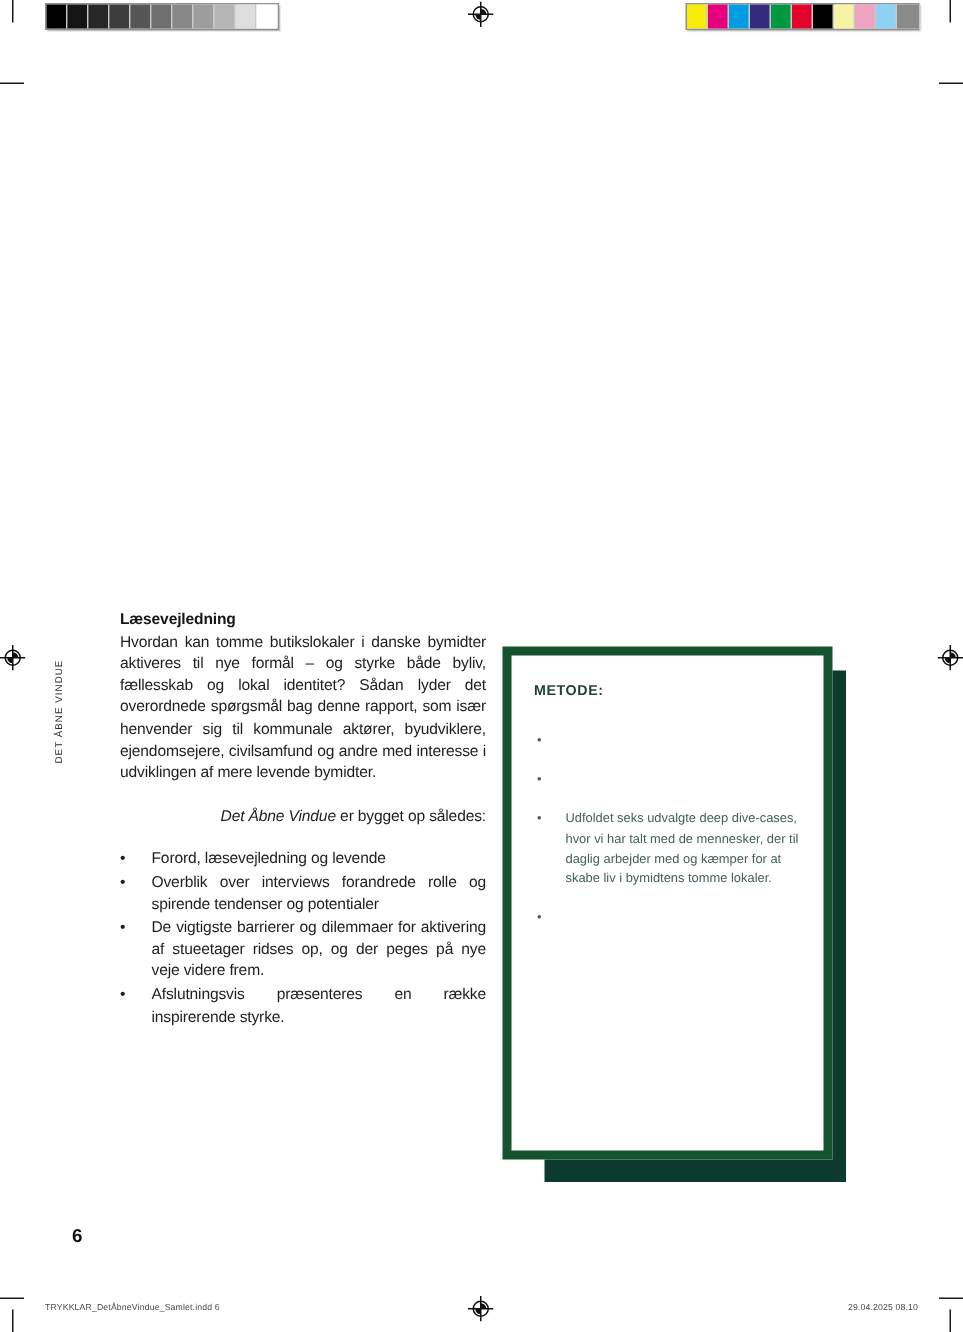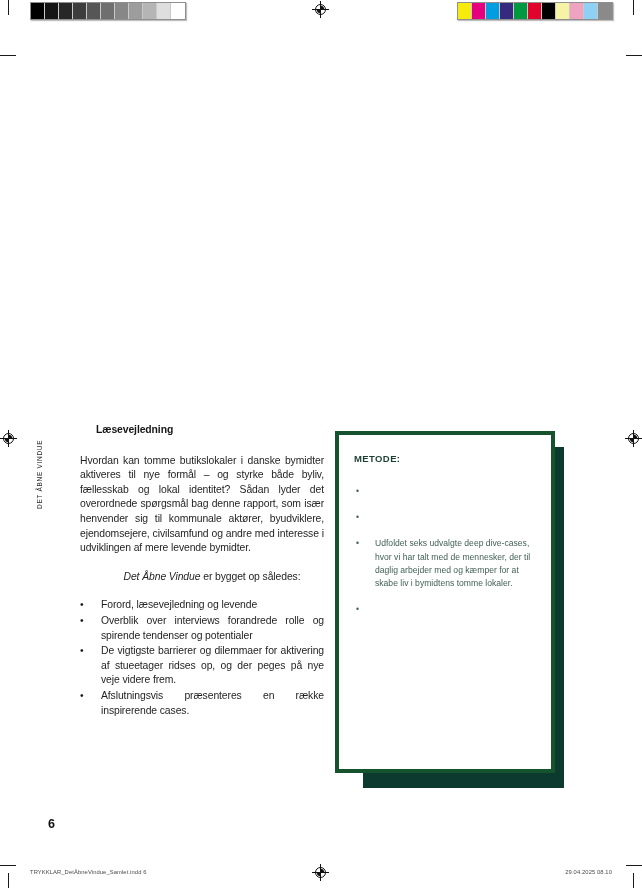--- a/index.html
+++ b/index.html
@@ -22,32 +22,32 @@
   .side-label{
     position:absolute;left:36px;top:443px;height:66px;
     writing-mode:vertical-rl;transform:rotate(180deg);
     font-size:6.5px;letter-spacing:.7px;color:#2a2a2a;white-space:nowrap;
   }
   
   .main-col{
     position:absolute;left:80px;top:407px;width:244px;
     font-size:10.4px;line-height:14.6px;color:#1e1e1e;letter-spacing:-.1px;
   }
-  .main-col h2{font-size:10.4px;line-height:14.6px;margin:16px;font-weight:bold;color:#161616;}
+  .main-col h2{font-size:10.4px;line-height:14.6px;margin:0;font-weight:bold;color:#161616;}
   .main-col p{margin:0 0 14px 0;text-align:justify;}
-  .main-col p.structure{text-align:center;margin-left:20px;}
+  .main-col p.structure{text-align:right;margin-left:20px;}
   ul.blist{margin:0;padding:0;list-style:none;}
   ul.blist li{display:flex;margin:0 0 1px 0;}
   ul.blist li .dot{flex:none;width:21px;}
   ul.blist li .txt{flex:1;text-align:justify;}
   
   .metode-shadow{position:absolute;left:363px;top:447px;width:201px;height:341px;background:#0d3a2f;}
   .metode-box{
     position:absolute;left:335px;top:431px;width:220px;height:342px;
-    background:#ffffff;border:4px solid #14532d;box-sizing:border-box;
+    background:#ffffff;border:6px solid #14532d;box-sizing:border-box;
     padding:18px 13px 10px 15px;color:#446156;
   }
   .metode-box .mtitle{font-size:9.5px;font-weight:bold;letter-spacing:.4px;color:#1c3f34;margin:0 0 21px 0;}
   .metode-box p{font-size:8.6px;line-height:13.2px;margin:0 0 15px 0;}
   .metode-box ul.blist li{margin:0 0 13px 0;font-size:8.6px;line-height:13.2px;}
   .metode-box ul.blist li .dot{width:19px;padding-left:2px;}
   .metode-box ul.blist li .txt{text-align:left;}
   
   .page-number{position:absolute;left:48px;top:817px;font-size:12.5px;font-weight:bold;color:#111;}
   .slug{position:absolute;top:869px;font-size:5.8px;color:#4a4a4a;letter-spacing:.1px;}
@@ -138,21 +138,21 @@
         <li>
           <span class="dot">•</span>
           <span class="txt">Overblik over interviews forandrede rolle og spirende tendenser og potentialer</span>
         </li>
         <li>
           <span class="dot">•</span>
           <span class="txt">De vigtigste barrierer og dilemmaer for aktivering af stueetager ridses op, og der peges på nye veje videre frem.</span>
         </li>
         <li>
           <span class="dot">•</span>
-          <span class="txt">Afslutningsvis præsenteres en række inspirerende cases.</span>
+          <span class="txt">Afslutningsvis præsenteres en række inspirerende styrke.</span>
         </li>
       </ul>
   </div>
 
   <div class="metode-shadow"></div>
   <div class="metode-box">
     <div class="mtitle">METODE:</div>
     <ul class="blist">
         <li>
           <span class="dot">•</span>

